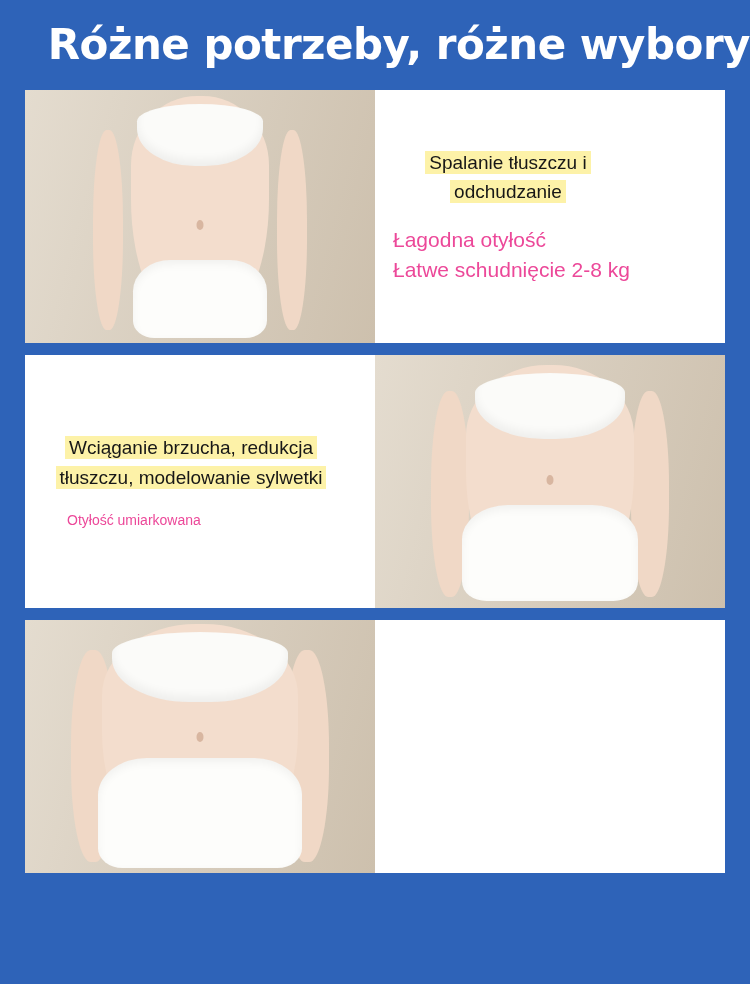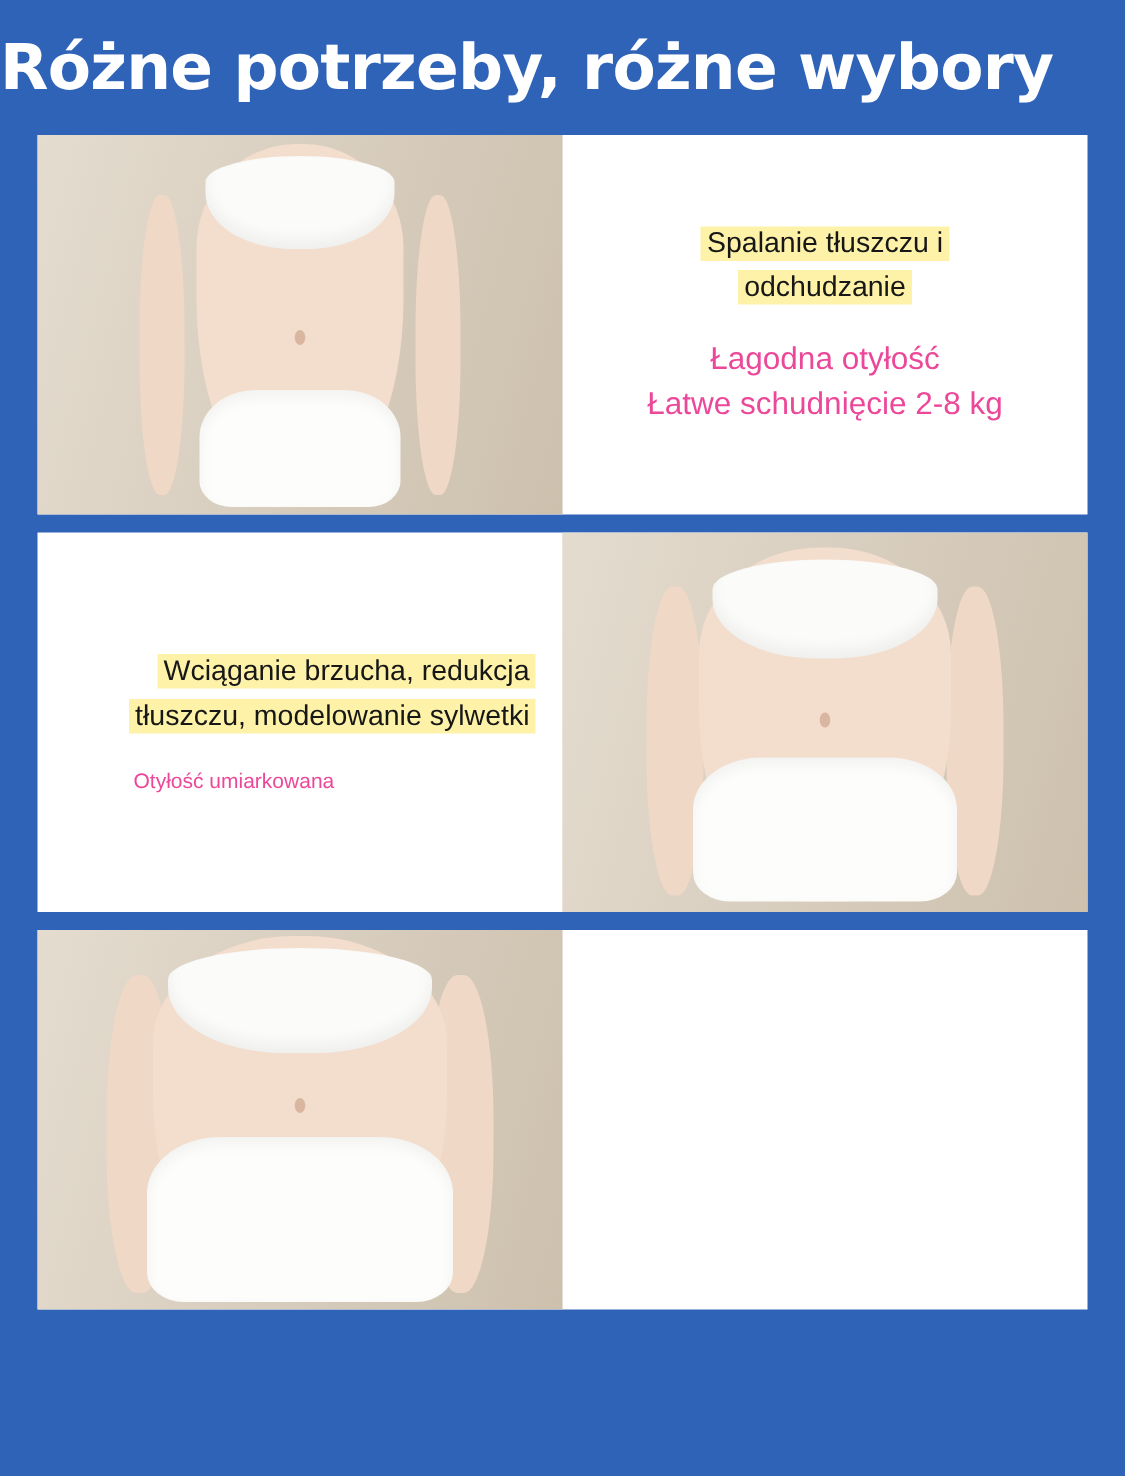--- a/index.html
+++ b/index.html
@@ -17,21 +17,21 @@
     position: relative;
     width: 750px;
     height: 984px;
     background: #2e63b8;
     box-sizing: border-box;
   }
 
   
   .header {
     padding-top: 22px;
-    text-align: left;
+    text-align: right;
   }
   .title {
     color: #ffffff;
     font-size: 42px;
     font-weight: bold;
     letter-spacing: -0.5px;
     line-height: 1.1;
     margin: 0;
     font-family: "DejaVu Sans", sans-serif;
   }
@@ -145,28 +145,28 @@
   .fig-large .arm.l  { left: -4px; top: 30px; width: 44px; height: 212px; }
   .fig-large .arm.r  { right: -4px; top: 30px; width: 44px; height: 212px; }
 
   
   .copy {
     flex: 1 1 auto;
     padding: 0 18px;
     display: flex;
     flex-direction: column;
     justify-content: center;
-    align-items: center;
+    align-items: flex-start;
     text-align: center;
     color: #1c1c1c;
   }
   .copy.left-align {
     align-items: flex-start;
-    text-align: right;
-    padding-left: 38px;
+    text-align: center;
+    padding-left: 16px;
   }
   .highlight {
     background: #fdf2a8;
     display: inline;
     font-size: 19px;
     line-height: 1.55;
     padding: 1px 4px;
     box-decoration-break: clone;
     -webkit-box-decoration-break: clone;
     color: #171717;

